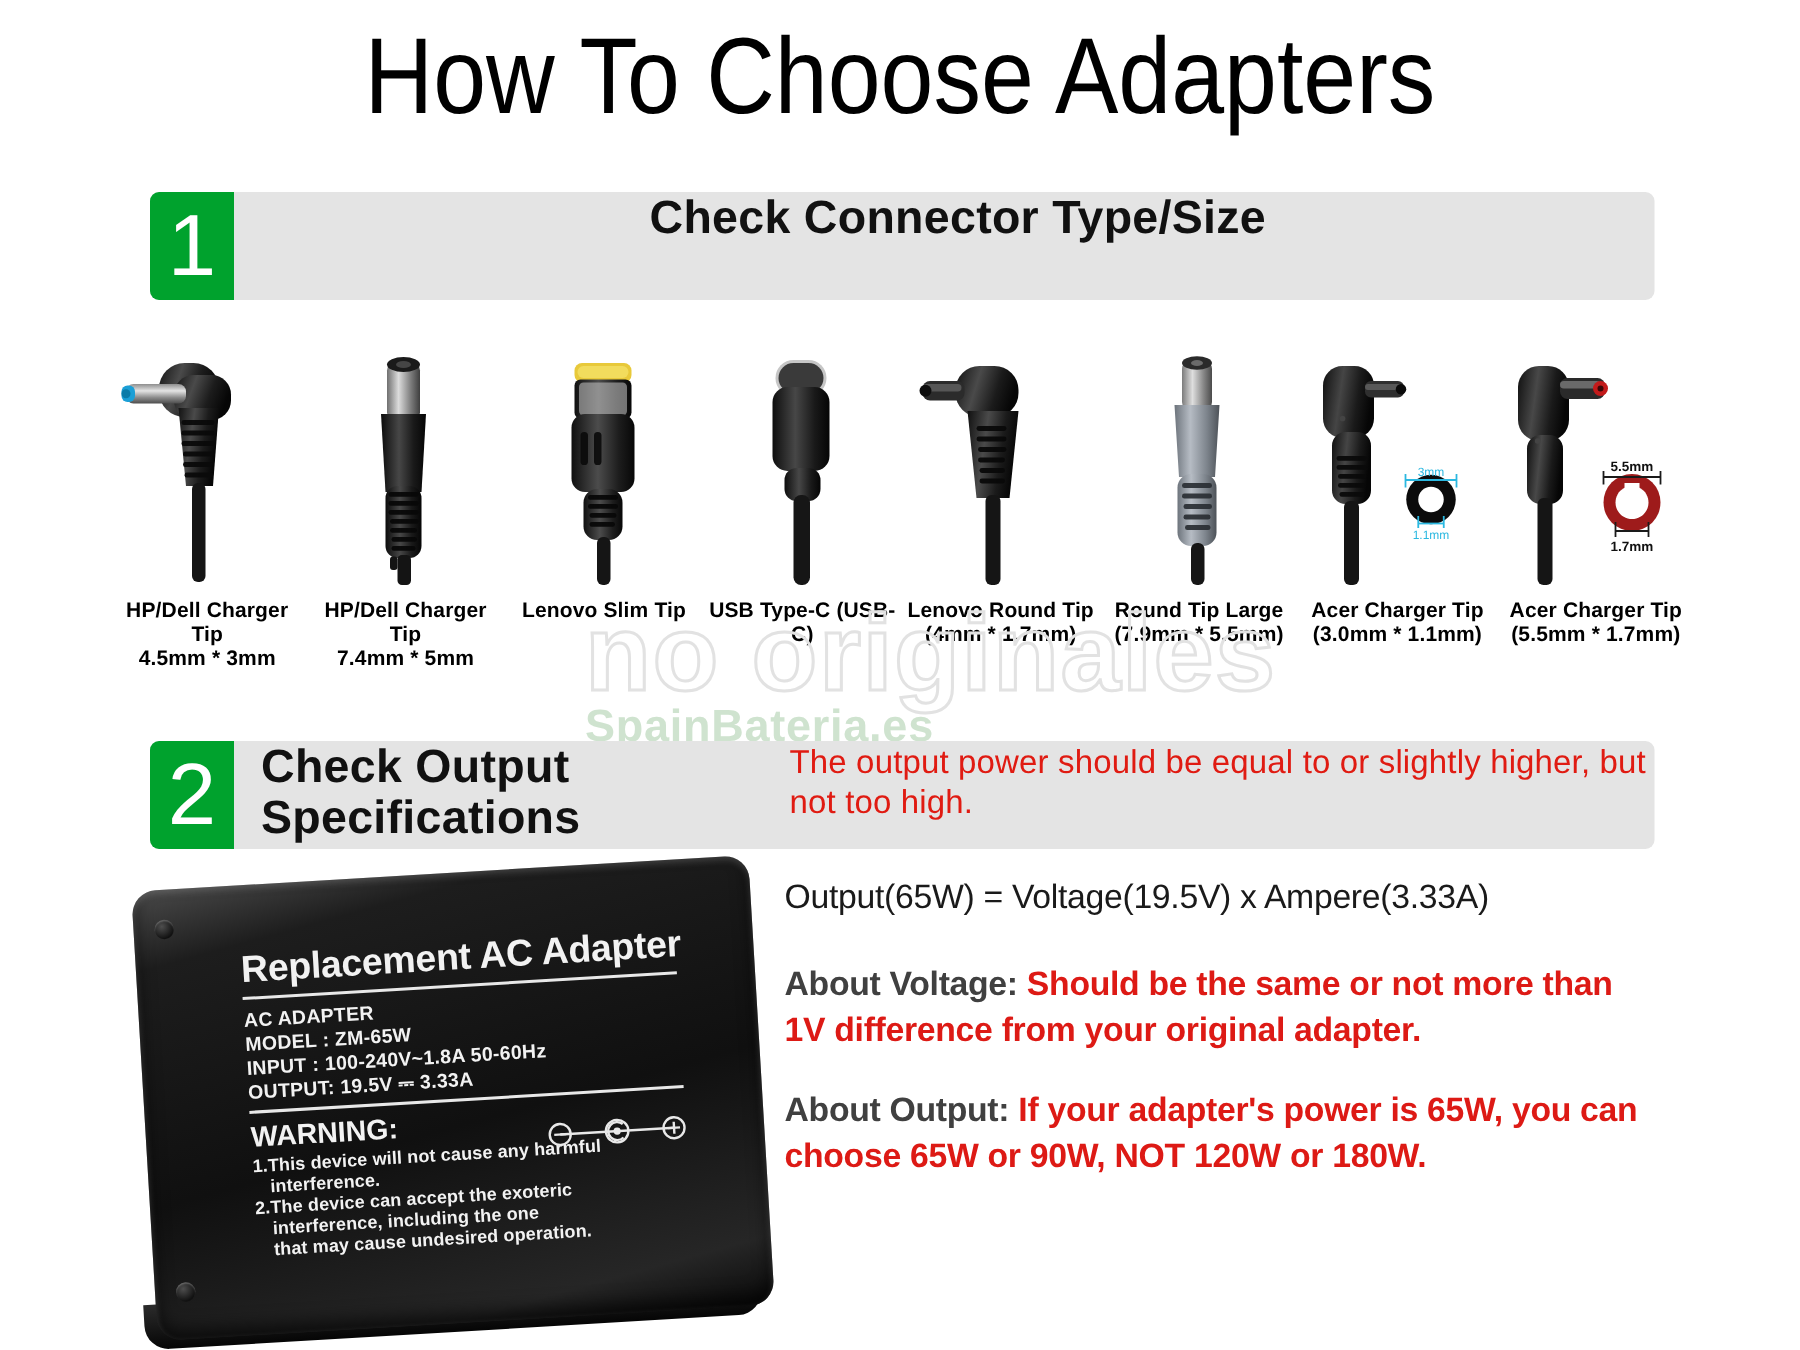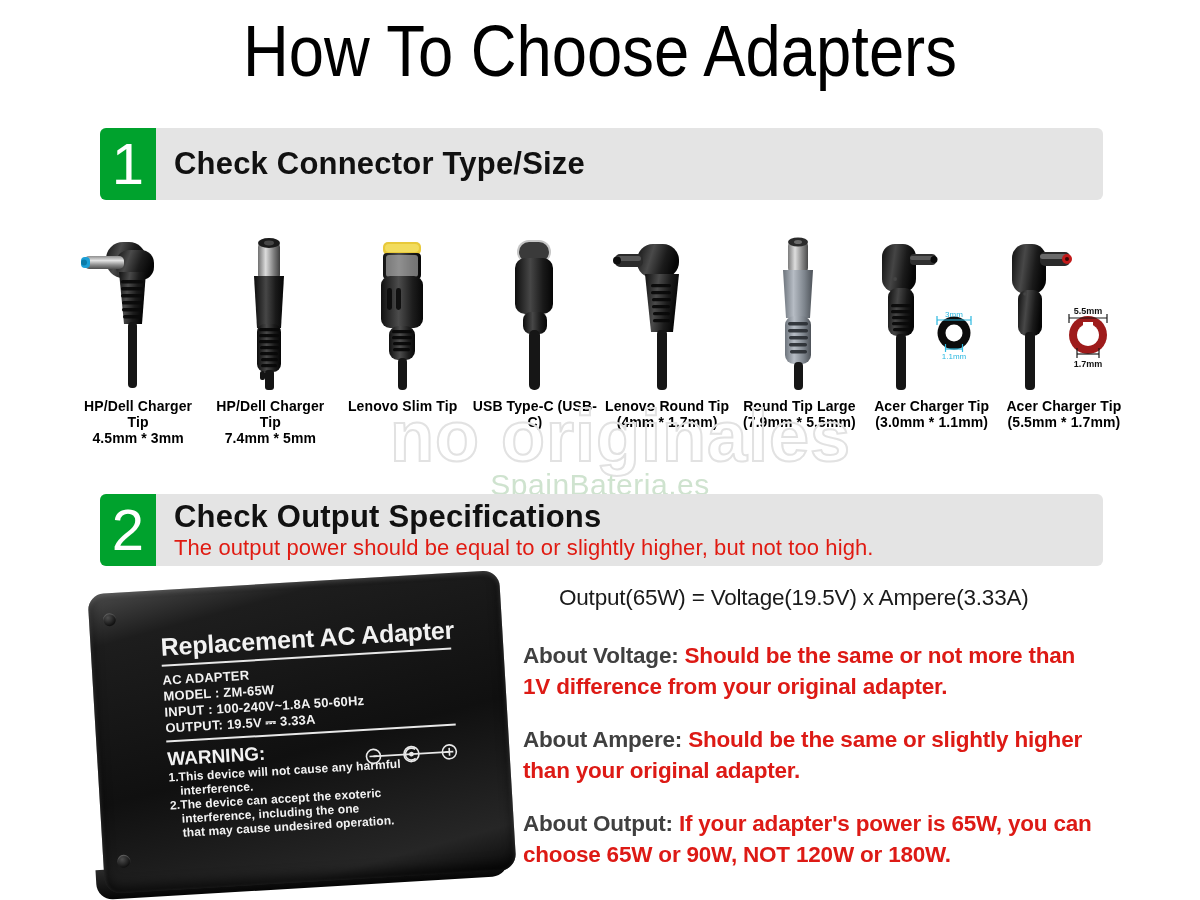--- a/index.html
+++ b/index.html
@@ -53,21 +53,21 @@
     display: flex;
     align-items: center;
     justify-content: center;
     line-height: 1;
     flex: 0 0 56px;
   }
   .step-text {
     flex: 1 1 auto;
     padding-left: 18px;
     display: flex;
-    flex-direction: column;
+    flex-direction: row;
     justify-content: center;
   }
   .step-title {
     font-family: "Liberation Sans Narrow", "Liberation Sans", sans-serif;
     font-size: 31px;
     font-weight: bold;
     color: #111111;
     line-height: 34px;
     letter-spacing: 0.2px;
   }
@@ -132,24 +132,23 @@
     color: transparent;
     -webkit-text-stroke: 2px #e2e2e2;
     line-height: 56px;
     pointer-events: none;
     white-space: nowrap;
   }
   .wm-green {
     position: absolute;
     left: 390px; top: 468px;
     width: 420px;
-    text-align: center;
     font-family: "Liberation Sans", sans-serif;
     font-size: 30px;
-    font-weight: normal;
+    font-weight: bold;
     color: #cfe3cf;
     letter-spacing: 0.5px;
     line-height: 34px;
     pointer-events: none;
     white-space: nowrap;
   }
 
   
   .brick-wrap {
     position: absolute;
@@ -240,21 +239,21 @@
     top: 582px;
     width: 578px;
   }
   .spec-line {
     font-family: "Liberation Sans", sans-serif;
     font-size: 22.5px;
     line-height: 31px;
     color: #1a1a1a;
     letter-spacing: -0.2px;
   }
-  .spec-eq { margin-bottom: 27px; margin-left: 36px; }
+  .spec-eq { margin-bottom: 27px; }
   .spec-para { margin-bottom: 22px; }
   .lbl { color: #404040; font-weight: bold; }
   .red { color: #dd1a15; font-weight: bold; }
 </style>
 </head>
 <body>
 
 <div class="page-title">How To Choose Adapters</div>
 
 <div class="step-bar" id="step1-bar">
@@ -615,20 +614,17 @@
   </div>
 </div>
 
 <div class="spec-text">
   <div class="spec-line spec-eq">Output(65W) = Voltage(19.5V) x Ampere(3.33A)</div>
 
   <div class="spec-line spec-para">
     <span class="lbl">About Voltage:</span><span class="red"> Should be the same or not more than 1V difference from your original adapter.</span>
   </div>
 
-  <div class="spec-line spec-para">
-    <span class="lbl">About Ampere:</span><span class="red"> Should be the same or slightly higher than your original adapter.</span>
-  </div>
 
   <div class="spec-line">
     <span class="lbl">About Output:</span><span class="red"> If your adapter's power is 65W, you can choose 65W or 90W, NOT 120W or 180W.</span>
   </div>
 </div>
 
 </body></html>

